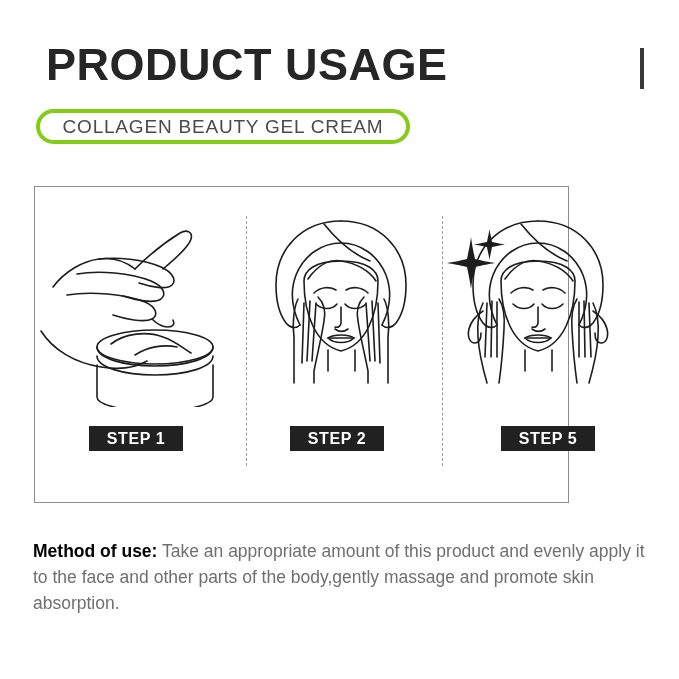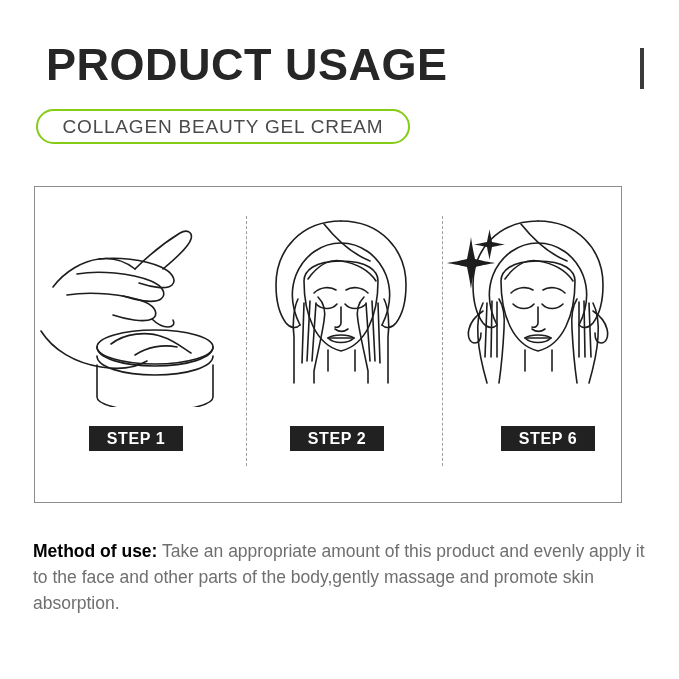--- a/index.html
+++ b/index.html
@@ -36,40 +36,40 @@
     height: 41px;
     background: #3a3a3a;
   }
 
   #subtitle-pill {
     position: absolute;
     left: 36px;
     top: 109px;
     width: 374px;
     height: 35px;
-    border: 2px solid #84cc16;
+    border: 4px solid #84cc16;
     border-radius: 18px;
     box-sizing: border-box;
     display: flex;
     align-items: center;
     justify-content: center;
   }
   #subtitle-pill .subtitle-text {
     font-size: 19px;
     letter-spacing: 0.8px;
     color: #4a4a4a;
     white-space: nowrap;
   }
 
   
   #steps-frame {
     position: absolute;
     left: 34px;
     top: 186px;
-    width: 588px;
+    width: 535px;
     height: 317px;
     border: 1px solid #8c8c8c;
     box-sizing: border-box;
   }
 
   .divider {
     position: absolute;
     top: 29px;
     height: 250px;
     width: 0;
@@ -273,21 +273,21 @@
 
         <path d="M156 100 C 162 104, 168 110, 170 118 C 172 126, 169 132, 164 132 C 160 132, 158 128, 158 122"></path>
         <path d="M156 92 C 160 100, 162 112, 161 126 C 160 142, 156 158, 152 172"></path>
         <path d="M140 88 C 136 94, 134 104, 135 118 C 136 138, 138 158, 140 172"></path>
         <path d="M152 92 L 154 146"></path>
         <path d="M147 90 L 148 146"></path>
         <path d="M142 91 L 142 146"></path>
       </g>
     </svg>
     <div class="step-badge" id="step-badge-3">
-      <span class="step-label">STEP 6</span>
+      <span class="step-label">STEP 5</span>
     </div>
   </div>
 
 </div>
 
 <div id="method-block">
   <span class="method-label">Method of use:</span>
   <span class="method-text">Take an appropriate amount of this product and evenly apply it to the face and other parts of the body,gently massage and promote skin absorption.</span>
 </div>
 

